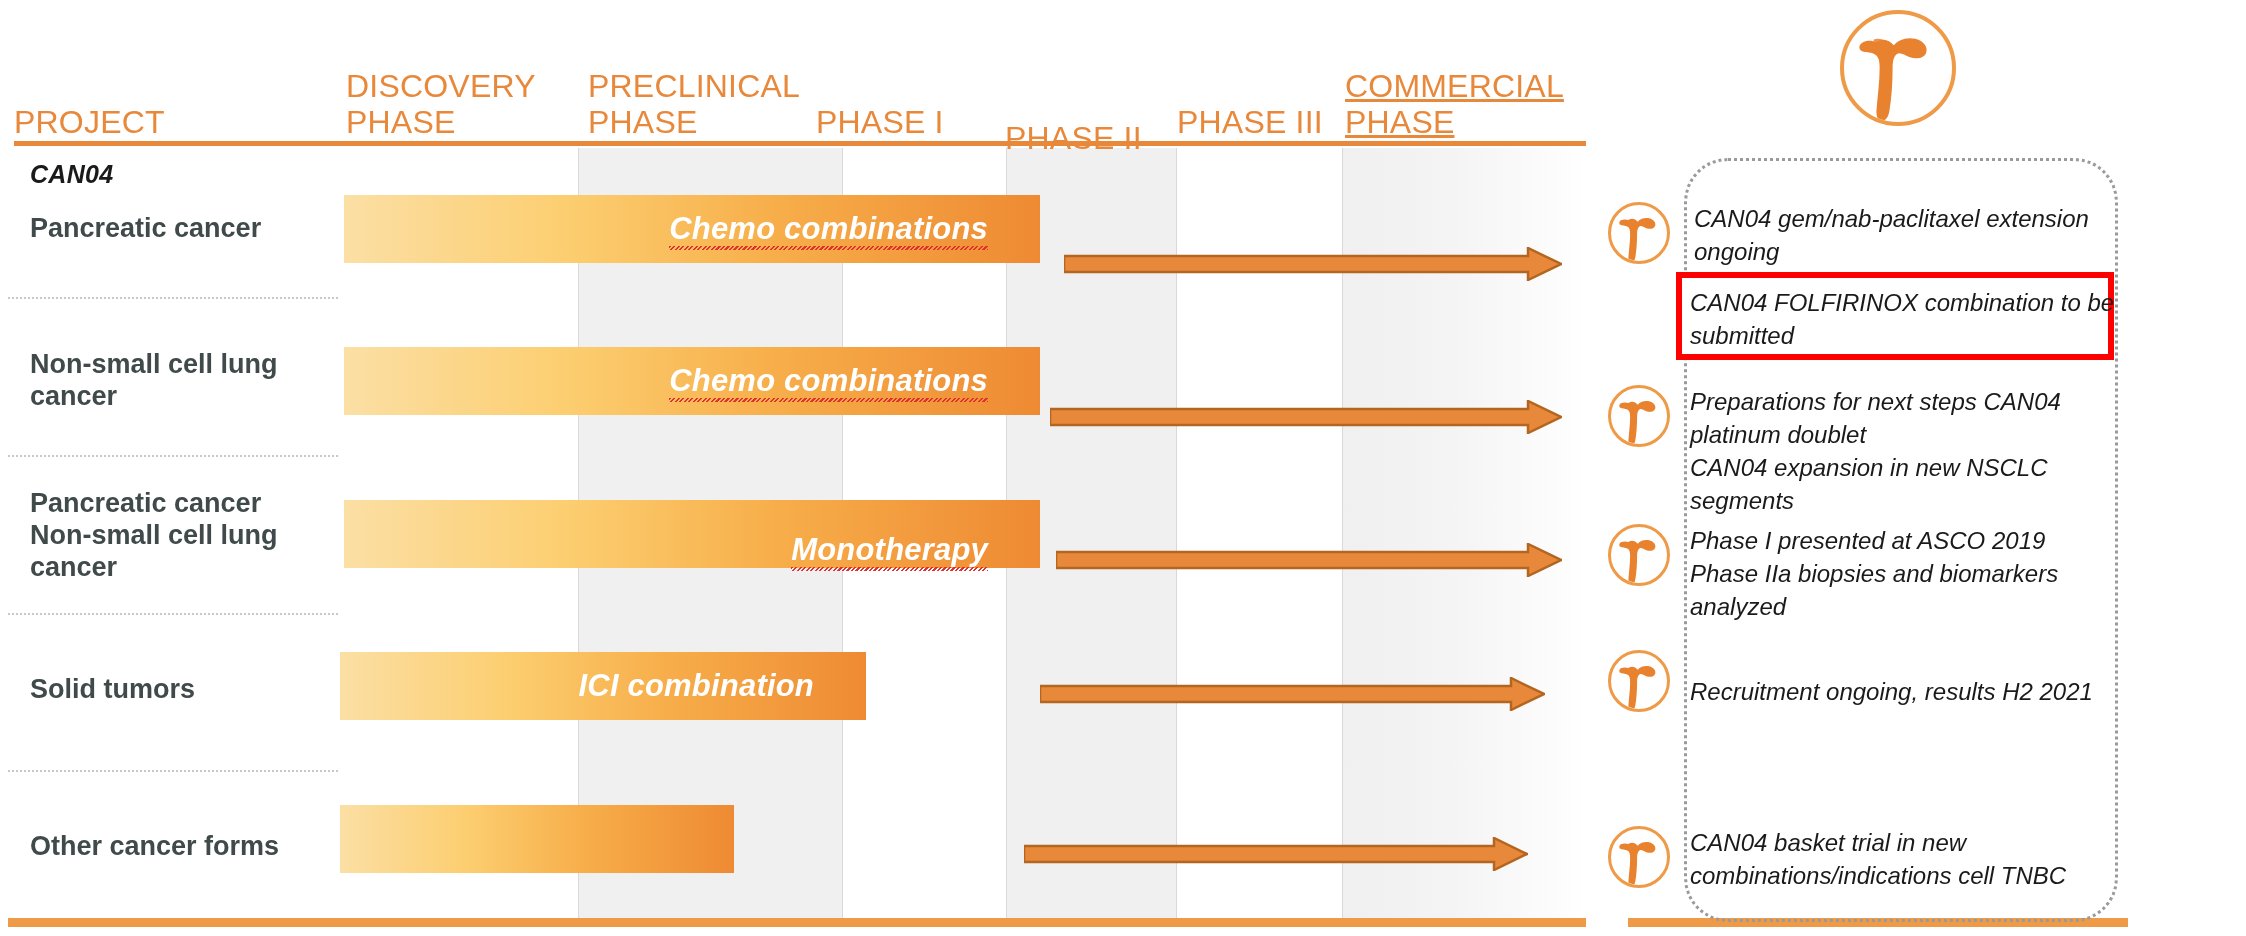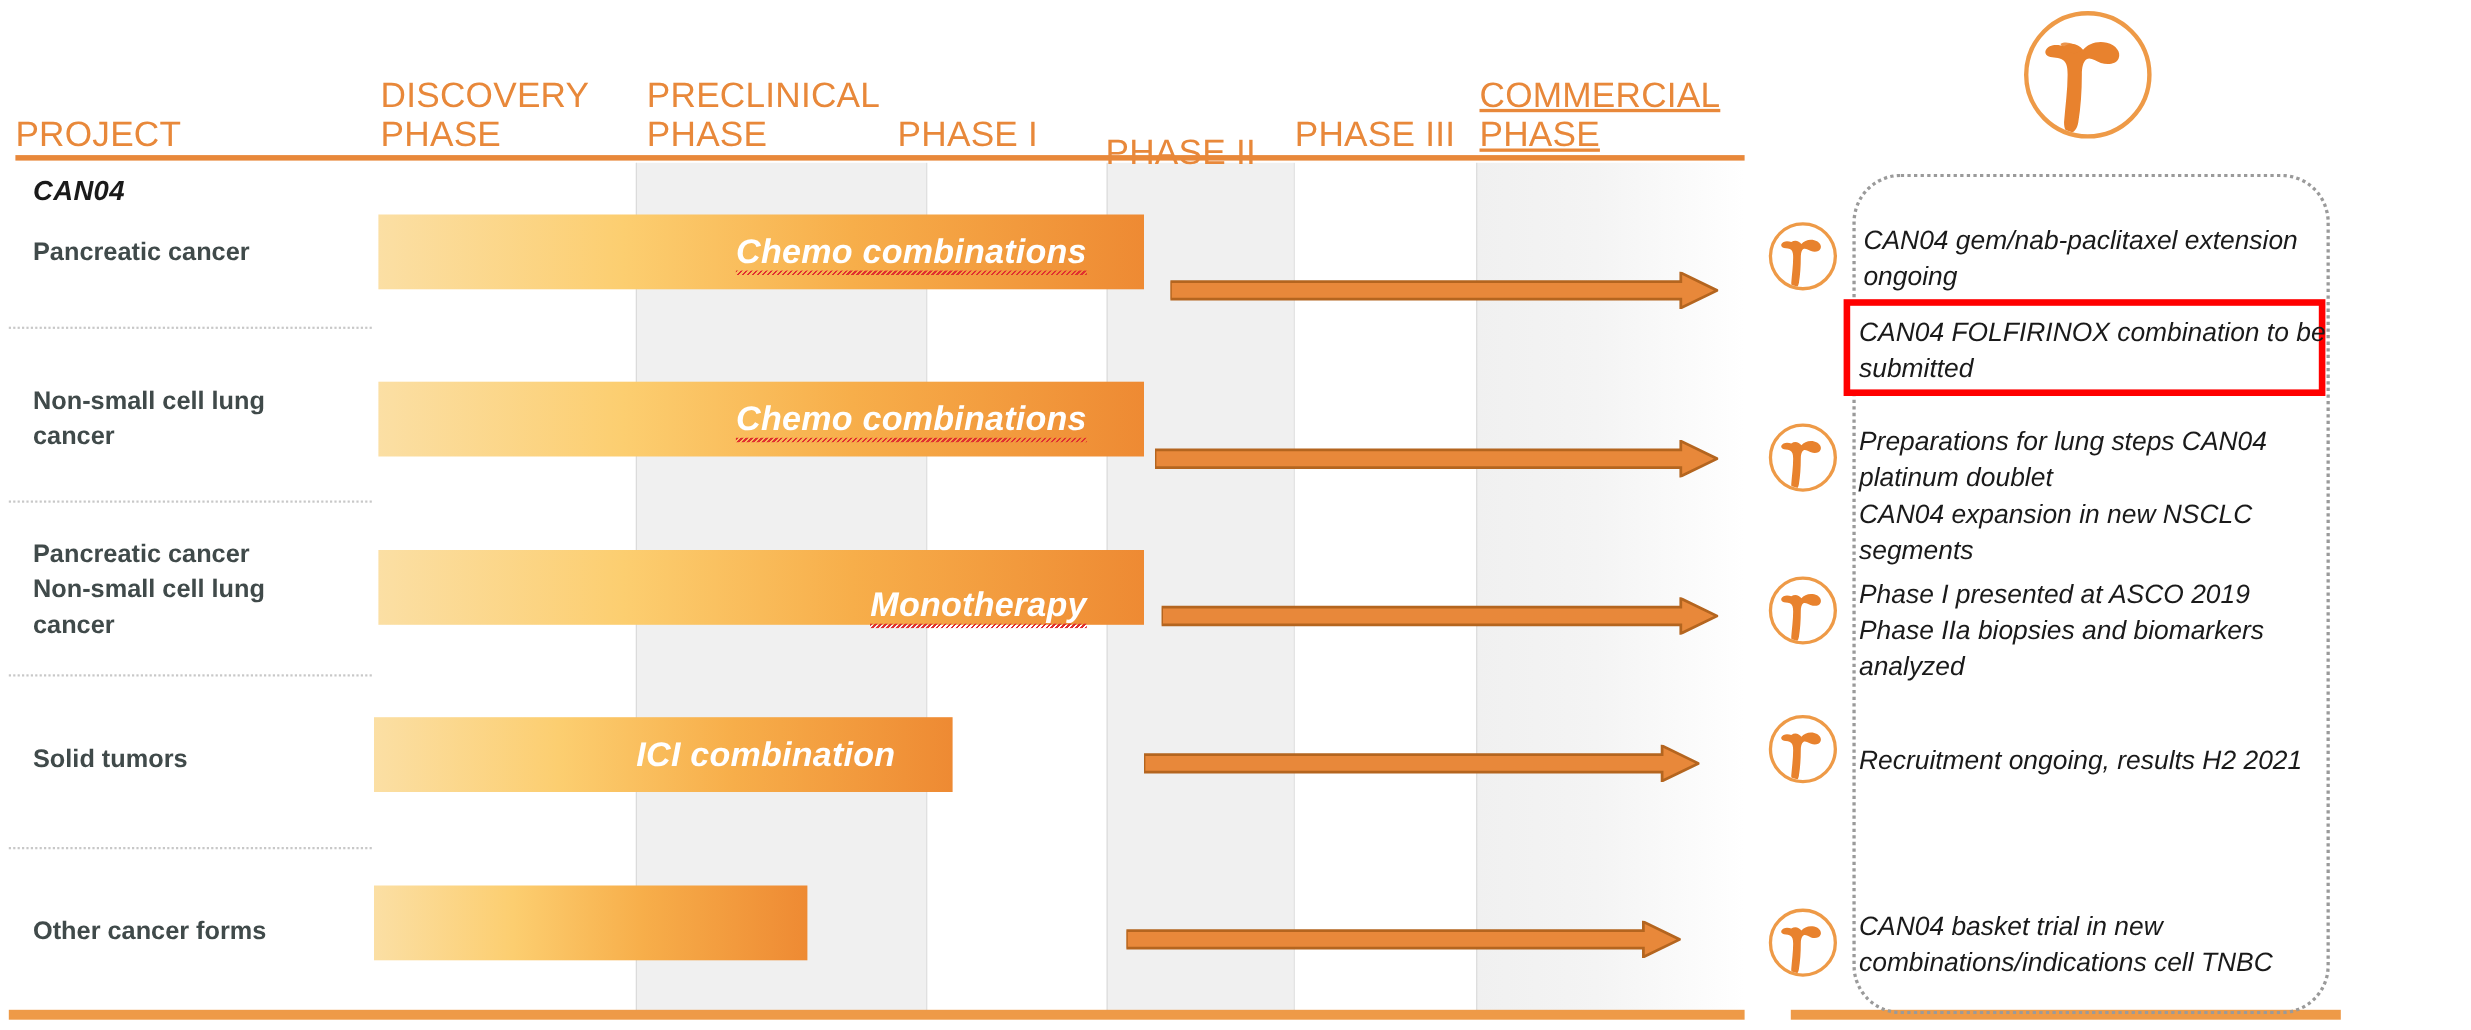--- a/index.html
+++ b/index.html
@@ -46,21 +46,21 @@
   }
 
   
   .proj-code {
     position: absolute; left: 30px; top: 160px;
     font-size: 25px; font-weight: 700; font-style: italic; color: #1a1a1a;
     letter-spacing: .3px;
   }
   .row-label {
     position: absolute; left: 30px;
-    font-size: 23px; font-weight: 700; color: #404A4A;
+    font-size: 27px; font-weight: 700; color: #404A4A;
     line-height: 32px; white-space: pre-line; width: 320px;
   }
   .row-sep {
     position: absolute; left: 8px; width: 330px; height: 0;
     border-top: 2px dotted #c8c8c8;
   }
 
   
   .bar {
     position: absolute; height: 68px;
@@ -217,21 +217,21 @@
       <div class="highlight-box" style="left: 1676px; top: 272px; width: 438px; height: 88px;"></div>
       <div class="note-text" style="left: 1690px; top: 286px; width: 430px;">CAN04 FOLFIRINOX combination to be
 submitted</div>
       <div class="logo-sm" style="left: 1608px; top: 385px;">
         <svg viewBox="0 0 100 100" width="58" height="58" aria-hidden="true">
           <g fill="#E8822E">
             <path d="M30 26 c6 -4 12 -2 16 3 c4 -5 12 -8 20 -6 c8 2 12 8 10 13 c-2 5 -9 6 -15 4 c-5 -2 -9 -5 -12 -3 c-3 2 -4 7 -4 13 c0 14 -1 28 -3 40 c-1 6 -4 9 -7 9 c-3 0 -5 -3 -5 -9 c1 -13 3 -27 3 -40 c0 -7 -1 -11 -5 -13 c-4 -2 -9 -1 -12 -3 c-3 -2 -2 -6 2 -8 c4 -2 9 -1 12 0 z"></path>
           </g>
         </svg>
       </div>
-      <div class="note-text" style="left: 1690px; top: 385px; width: 430px;">Preparations for lung steps CAN04
+      <div class="note-text" style="left: 1690px; top: 385px; width: 430px;">Preparations for next steps CAN04
 platinum doublet
 CAN04 expansion in new NSCLC segments</div>
       <div class="logo-sm" style="left: 1608px; top: 524px;">
         <svg viewBox="0 0 100 100" width="58" height="58" aria-hidden="true">
           <g fill="#E8822E">
             <path d="M30 26 c6 -4 12 -2 16 3 c4 -5 12 -8 20 -6 c8 2 12 8 10 13 c-2 5 -9 6 -15 4 c-5 -2 -9 -5 -12 -3 c-3 2 -4 7 -4 13 c0 14 -1 28 -3 40 c-1 6 -4 9 -7 9 c-3 0 -5 -3 -5 -9 c1 -13 3 -27 3 -40 c0 -7 -1 -11 -5 -13 c-4 -2 -9 -1 -12 -3 c-3 -2 -2 -6 2 -8 c4 -2 9 -1 12 0 z"></path>
           </g>
         </svg>
       </div>
       <div class="note-text" style="left: 1690px; top: 524px; width: 430px;">Phase I presented at ASCO 2019

